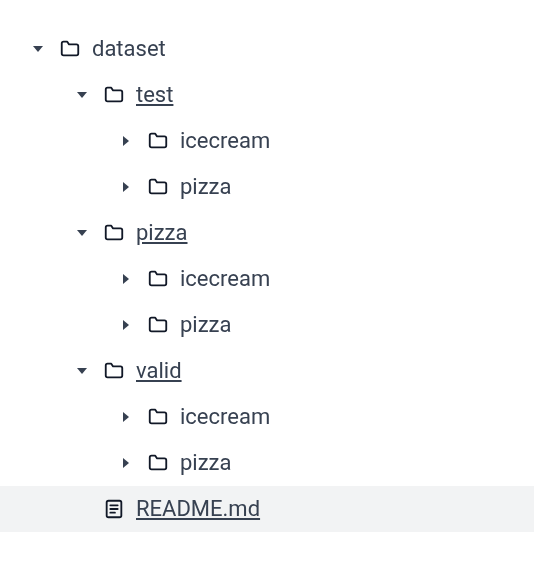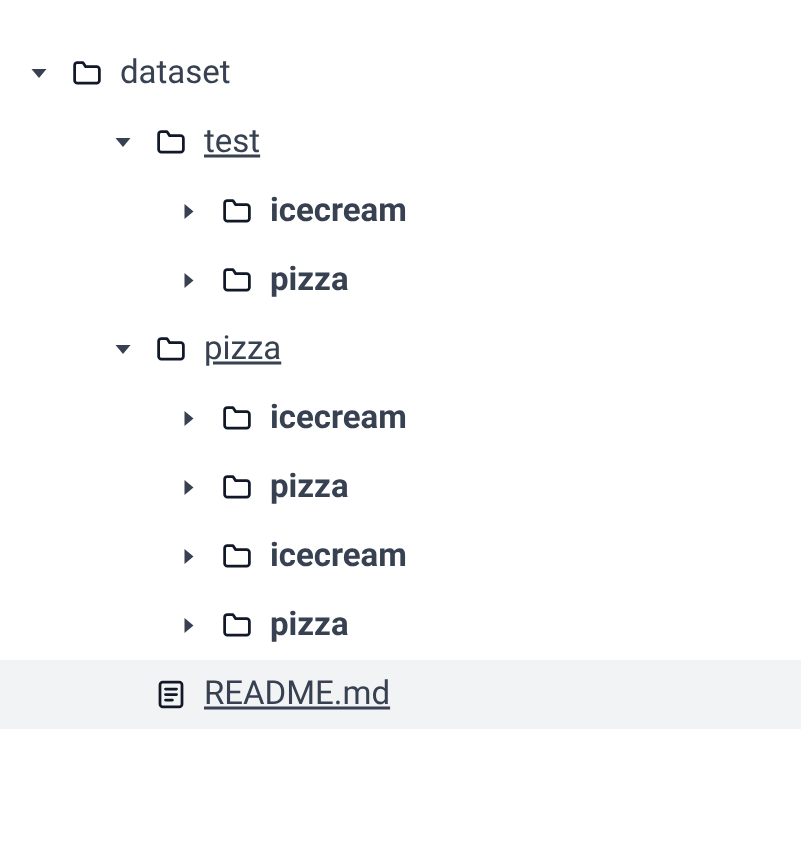--- a/index.html
+++ b/index.html
@@ -47,23 +47,23 @@
     height: 24px;
     display: flex;
     align-items: center;
     justify-content: center;
     flex-shrink: 0;
     margin-right: 10px;
   }
   .label {
     white-space: nowrap;
   }
-  .indent-0 { padding-left: 16px; }
+  .indent-0 { padding-left: 28px; }
   .indent-1 { padding-left: 72px; text-decoration: underline; }
-  .indent-2 { padding-left: 116px; font-weight: bold; }
+  .indent-2 { padding-left: 116px; }
   svg { display: block; }
 </style>
 </head>
 <body>
 
 <div class="tree">
 
   <div class="row indent-0">
     <span class="toggle">
       <svg width="12" height="12" viewBox="0 0 12 12">
@@ -155,20 +155,33 @@
         </svg>
     </span>
     <span class="icon">
       <svg width="22" height="22" viewBox="0 0 24 24" fill="none" stroke="#111827" stroke-width="2" stroke-linecap="round" stroke-linejoin="round">
           <path d="M3 6a2 2 0 0 1 2-2h4l2 3h8a2 2 0 0 1 2 2v8a2 2 0 0 1-2 2H5a2 2 0 0 1-2-2V6z"></path>
         </svg>
     </span>
     <span class="label">pizza</span>
   </div>
 
+  <div class="row indent-1">
+    <span class="toggle">
+      <svg width="12" height="12" viewBox="0 0 12 12">
+          <path d="M1 3 L6 9 L11 3 Z" fill="#374151"></path>
+        </svg>
+    </span>
+    <span class="icon">
+      <svg width="22" height="22" viewBox="0 0 24 24" fill="none" stroke="#111827" stroke-width="2" stroke-linecap="round" stroke-linejoin="round">
+          <path d="M3 6a2 2 0 0 1 2-2h4l2 3h8a2 2 0 0 1 2 2v8a2 2 0 0 1-2 2H5a2 2 0 0 1-2-2V6z"></path>
+        </svg>
+    </span>
+    <span class="label">valid</span>
+  </div>
 
   <div class="row indent-2">
     <span class="toggle">
       <svg width="12" height="12" viewBox="0 0 12 12">
           <path d="M3 1 L9 6 L3 11 Z" fill="#374151"></path>
         </svg>
     </span>
     <span class="icon">
       <svg width="22" height="22" viewBox="0 0 24 24" fill="none" stroke="#111827" stroke-width="2" stroke-linecap="round" stroke-linejoin="round">
           <path d="M3 6a2 2 0 0 1 2-2h4l2 3h8a2 2 0 0 1 2 2v8a2 2 0 0 1-2 2H5a2 2 0 0 1-2-2V6z"></path>

